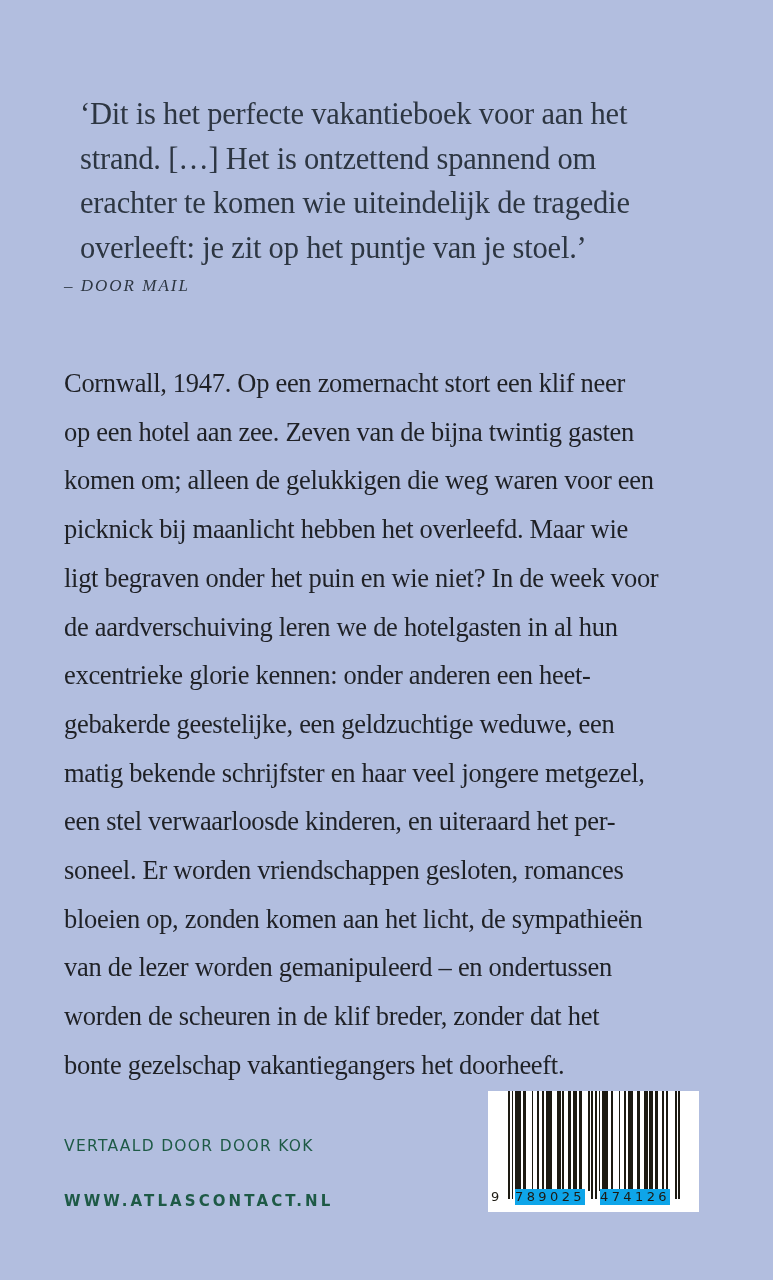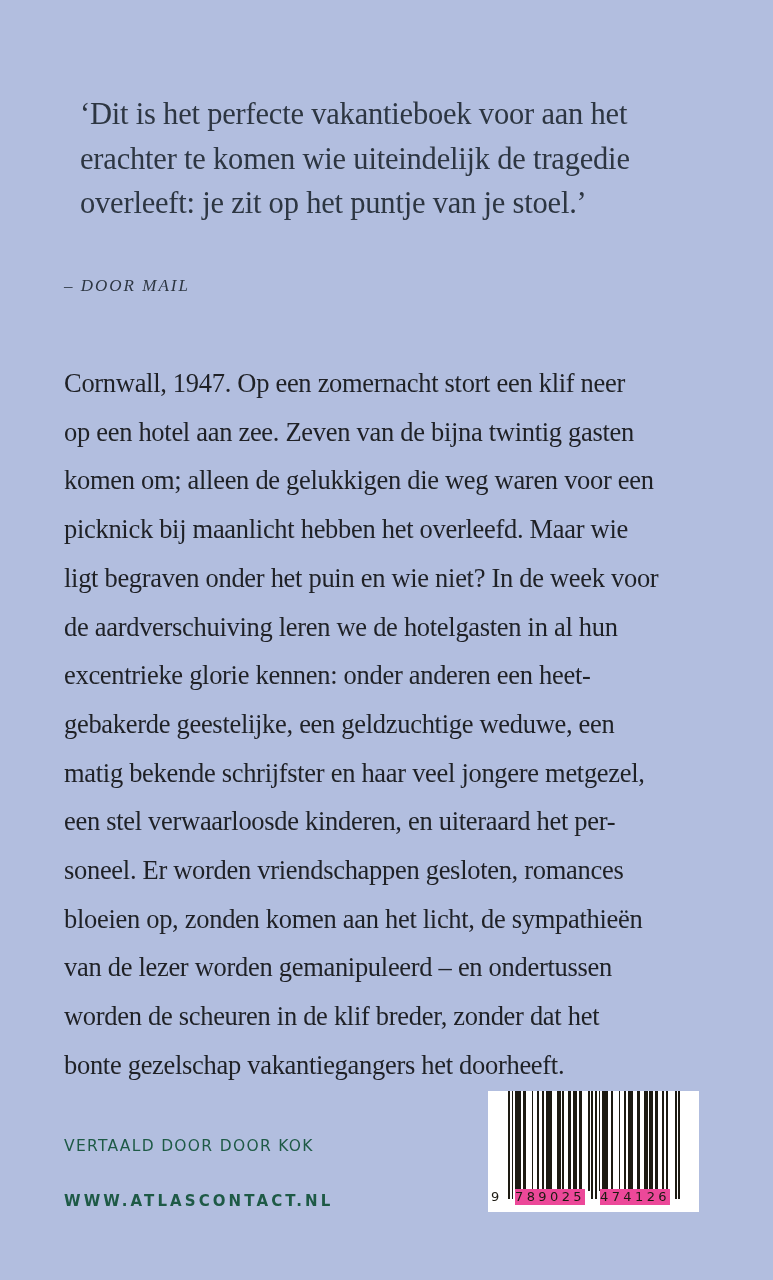--- a/index.html
+++ b/index.html
@@ -78,34 +78,35 @@
   }
   .bars span.b { background: #1d1a12; }
   .bars span.g { height: 108px; }
   .digits {
     position: absolute;
     top: 98px;
     font-family: "DejaVu Sans", "Liberation Sans", sans-serif;
     font-size: 13px;
     color: #1d1a12;
     letter-spacing: 3.4px;
-    background: #ec4899;
+    background: #0ea5e9;
     line-height: 16px;
   }
   .digit-first { left: 3px; background: transparent; }
   .digits-left { left: 27px; }
   .digits-right { left: 112px; }
 </style>
 </head>
 <body>
 
 <div>
 
   <div class="quote">
     <span class="line">‘Dit is het perfecte vakantieboek voor aan het</span>
+    <span class="line">strand. […] Het is ontzettend spannend om</span>
     <span class="line">erachter te komen wie uiteindelijk de tragedie</span>
     <span class="line">overleeft: je zit op het puntje van je stoel.’</span>
   </div>
 
   <div class="attribution">– DOOR MAIL</div>
 
   <div class="blurb">
     <span class="line">Cornwall, 1947. Op een zomernacht stort een klif neer</span>
     <span class="line">op een hotel aan zee. Zeven van de bijna twintig gasten</span>
     <span class="line">komen om; alleen de gelukkigen die weg waren voor een</span>

